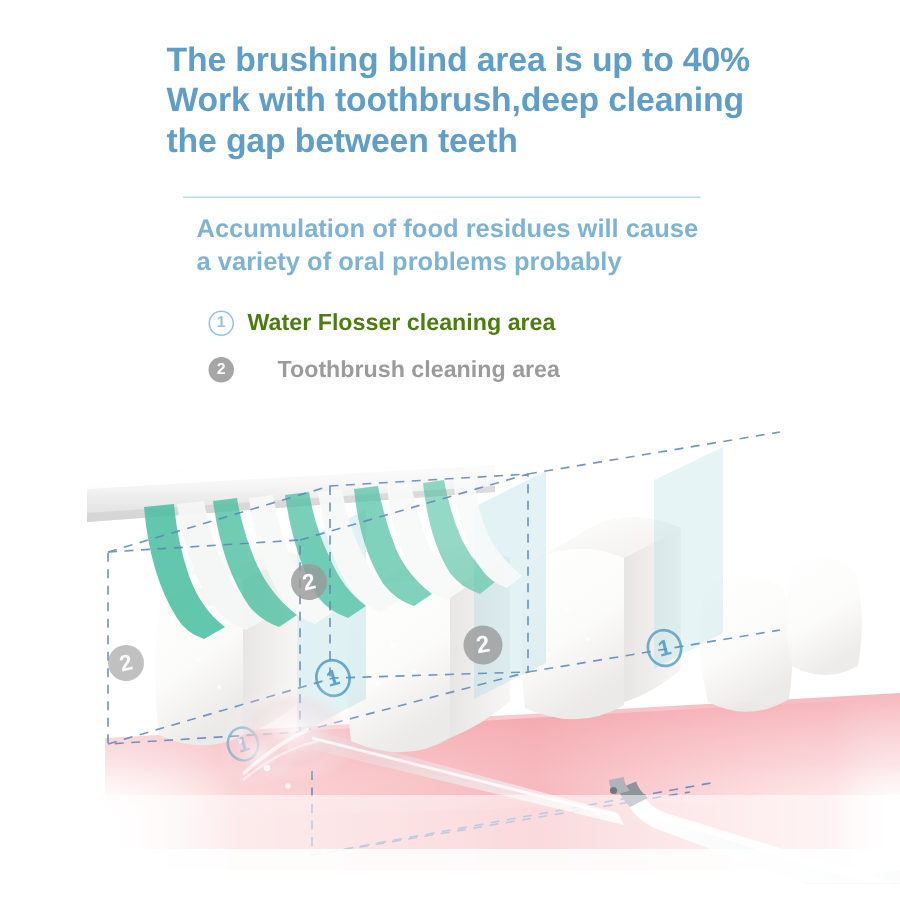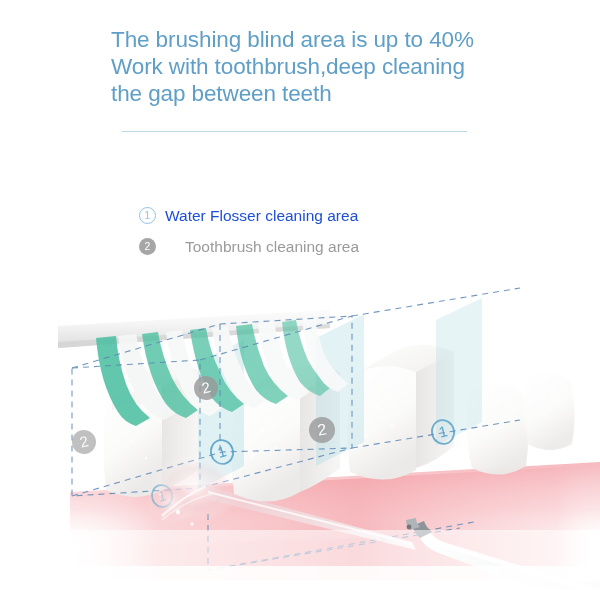--- a/index.html
+++ b/index.html
@@ -10,20 +10,21 @@
   body {
     font-family: "Liberation Sans", sans-serif;
     -webkit-font-smoothing: antialiased;
   }
   #page {
     position: relative;
     width: 600px;
     height: 589px;
     overflow: hidden;
     background: #ffffff;
+    font-weight: bold;
   }
 
   
   .headline {
     position: absolute;
     left: 111px;
     top: 26px;
     width: 420px;
     font-size: 22.5px;
     line-height: 27px;
@@ -78,21 +79,21 @@
     line-height: 14.5px;
   }
   .badge-filled {
     background: #a6a6a6;
     color: #ffffff;
   }
   .legend-label {
     margin-left: 9px;
     font-size: 15.5px;
   }
-  .label-blue { color: #1d4ed8; }
+  .label-blue { color: #4d7c0f; }
   .label-gray { color: #9b9b9b; margin-left: 29px; }
 
   
   #illus {
     position: absolute;
     left: 0;
     top: 280px;
     width: 600px;
     height: 320px;
   }
@@ -101,20 +102,22 @@
 <body>
 
 <div id="page">
 
   <div class="headline">The brushing blind area is up to 40%
 Work with toothbrush,deep cleaning
 the gap between teeth</div>
 
   <div class="divider"></div>
 
+  <div class="subhead">Accumulation of food residues will cause
+a variety of oral problems probably</div>
 
   <div class="legend">
     <div class="legend-row">
       <span class="badge badge-outline">1</span>
       <span class="legend-label label-blue">Water Flosser cleaning area</span>
     </div>
     <div class="legend-row">
       <span class="badge badge-filled">2</span>
       <span class="legend-label label-gray">Toothbrush cleaning area</span>
     </div>

